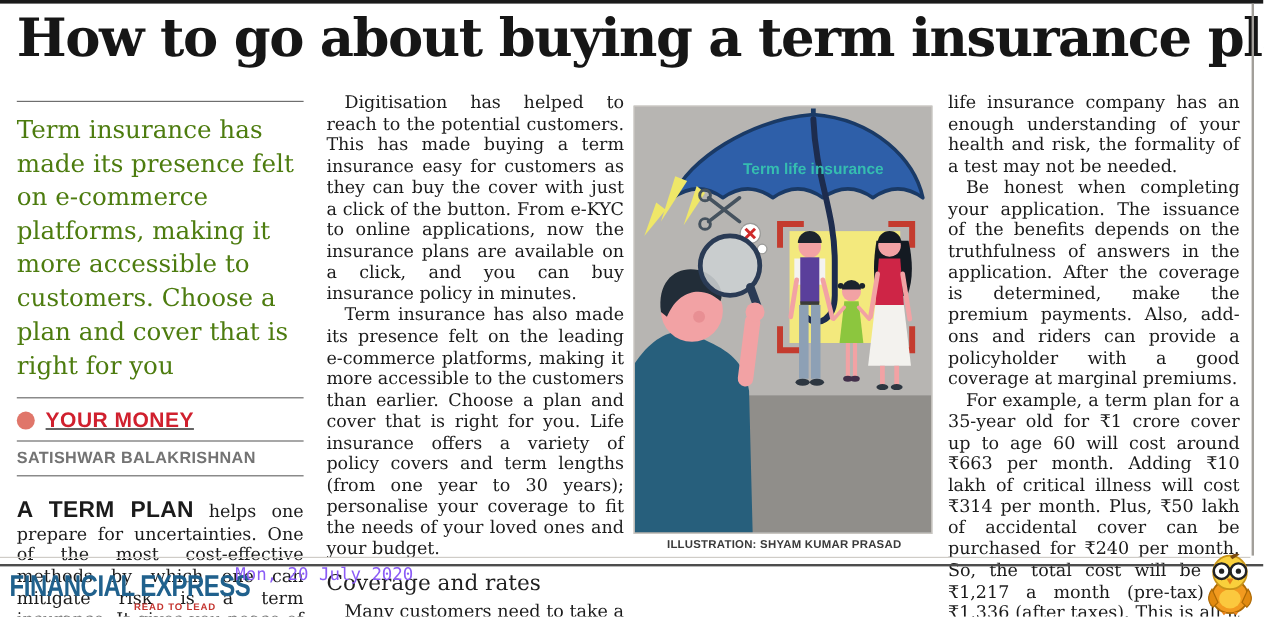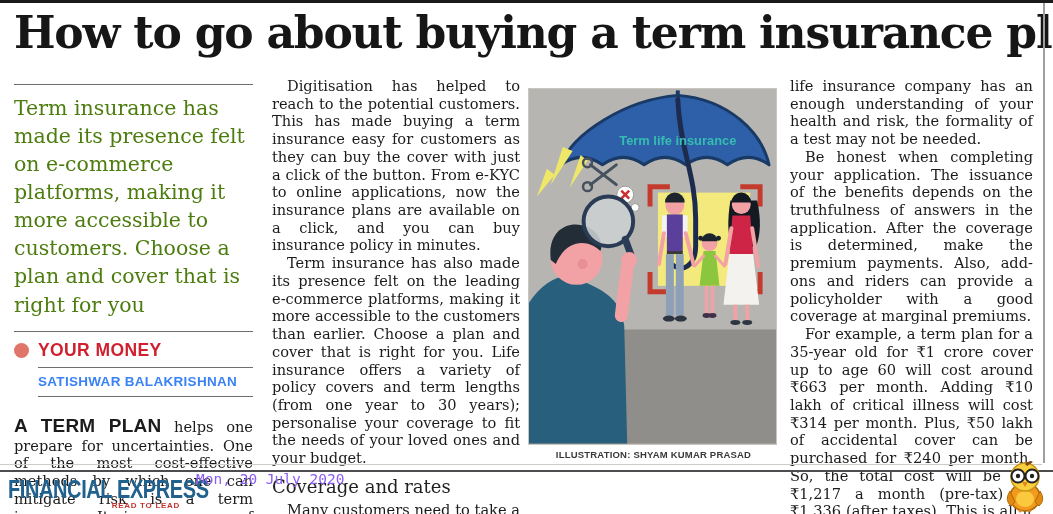--- a/index.html
+++ b/index.html
@@ -12,25 +12,25 @@
   .headline {
     position:absolute; left:14px; top:7px; width:1020px;
     font-family:"DejaVu Serif", serif; font-weight:600;
     font-size:44px; letter-spacing:-1.2px; color:#161616; white-space:nowrap;
   }
 
   
   .col1 { position:absolute; left:14px; top:84px; width:239px; }
   .rule { border:0; border-top:1.5px solid #6e6e6e; height:0; }
   .deck { font-size:20.5px; line-height:1.37; color:#4d7c0f; padding:9px 0 12px 0; }
-  .ym-row { display:flex; align-items:center; gap:9px; padding:8px 0 6px 0; border-top:1.5px solid #6e6e6e; }
+  .ym-row { display:flex; align-items:center; gap:9px; padding:8px 0 6px 0; border-top:1.5px solid #6e6e6e;text-decoration:underline; }
   .ym-dot { width:15px; height:15px; border-radius:50%; flex:0 0 auto; }
   .ym-label { font-family:"Liberation Sans", sans-serif; font-weight:bold; font-size:17.5px; letter-spacing:.4px; }
-  .byline { font-family:"Liberation Sans", sans-serif; font-weight:bold; font-size:13.5px; color:#3b82f6;
-            letter-spacing:.3px; padding:6px 0 7px 0; border-top:1.5px solid #6e6e6e; border-bottom:1.5px solid #6e6e6e;margin-left:24px; }
+  .byline { font-family:"Liberation Sans", sans-serif; font-weight:bold; font-size:13.5px; color:#737373;
+            letter-spacing:.3px; padding:6px 0 7px 0; border-top:1.5px solid #6e6e6e; border-bottom:1.5px solid #6e6e6e; }
   .body { font-size:14.6px; line-height:1.215; text-align:justify; color:#1b1b1b; }
   .col1 .body { margin-top:17px; }
   .lead-in { font-family:"Liberation Sans", sans-serif; font-weight:bold; font-size:19px; letter-spacing:.2px; }
 
   
   .col2 { position:absolute; left:272px; top:77px; width:248px; }
   .col4 { position:absolute; left:790px; top:77px; width:243px; }
   .indent { text-indent:15px; }
   .subhead { font-size:18px; font-weight:500; color:#1f1f1f; margin:9px 0 4px 0; }
 

